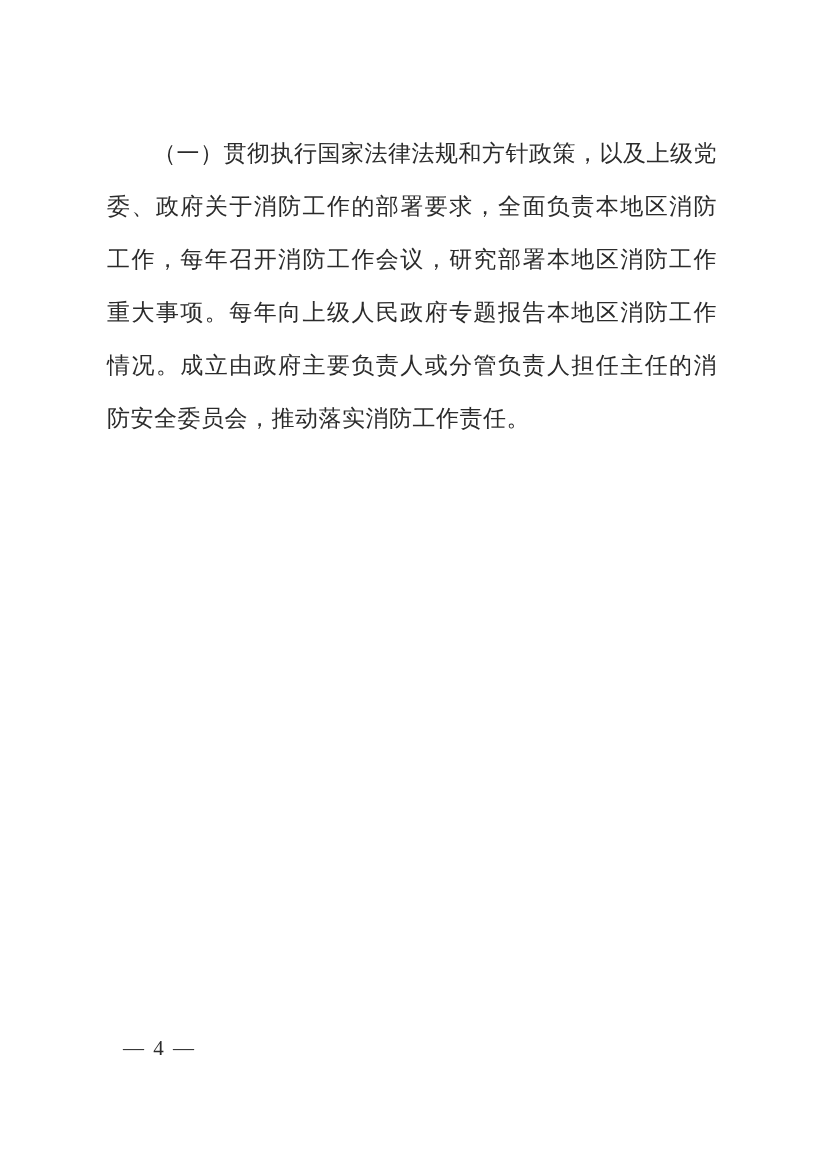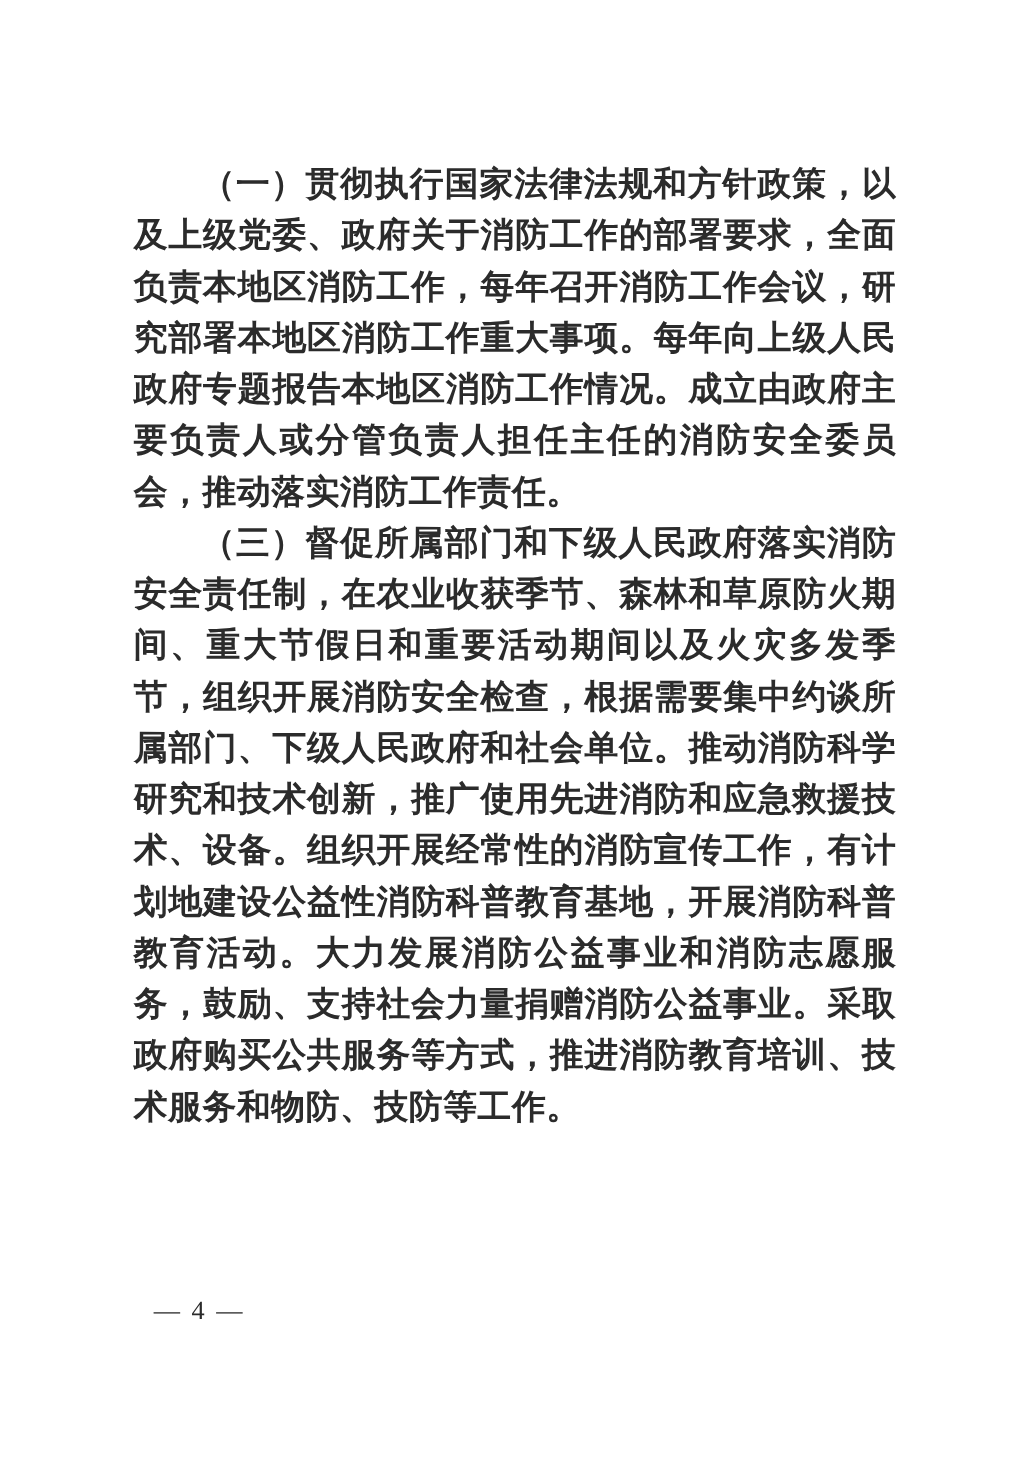--- a/index.html
+++ b/index.html
@@ -17,27 +17,26 @@
     width: 827px;
     height: 1169px;
     background: var(--page-bg, #ffffff);
     overflow: hidden;
   }
   .content {
     position: absolute;
     left: 107px;
     top: 127px;
     width: 610px;
-    font-size: 27px;
-    line-height: 41px;
+    font-size: 23px;
+    line-height: 53px;
     color: var(--text-color, #2b2b2b);
     text-align: justify;
     text-justify: inter-ideograph;
     letter-spacing: 0.5px;
-    font-weight: bold;
   }
   .para {
     margin: 0;
     padding: 0;
     text-indent: 2em;
   }
   .footer {
     position: absolute;
     left: 123px;
     top: 1035px;
@@ -47,18 +46,17 @@
     letter-spacing: 2px;
     white-space: nowrap;
   }
 </style>
 </head>
 <body>
 
 <div class="page">
   <div class="content">
       <p class="para">（一）贯彻执行国家法律法规和方针政策，以及上级党委、政府关于消防工作的部署要求，全面负责本地区消防工作，每年召开消防工作会议，研究部署本地区消防工作重大事项。每年向上级人民政府专题报告本地区消防工作情况。成立由政府主要负责人或分管负责人担任主任的消防安全委员会，推动落实消防工作责任。</p>
-      <p class="para">（三）督促所属部门和下级人民政府落实消防安全责任制，在农业收获季节、森林和草原防火期间、重大节假日和重要活动期间以及火灾多发季节，组织开展消防安全检查，根据需要集中约谈所属部门、下级人民政府和社会单位。推动消防科学研究和技术创新，推广使用先进消防和应急救援技术、设备。组织开展经常性的消防宣传工作，有计划地建设公益性消防科普教育基地，开展消防科普教育活动。大力发展消防公益事业和消防志愿服务，鼓励、支持社会力量捐赠消防公益事业。采取政府购买公共服务等方式，推进消防教育培训、技术服务和物防、技防等工作。</p>
     </div>
   <div class="footer">
     <span>— 4 —</span>
   </div>
 </div>
 
 </body></html>

